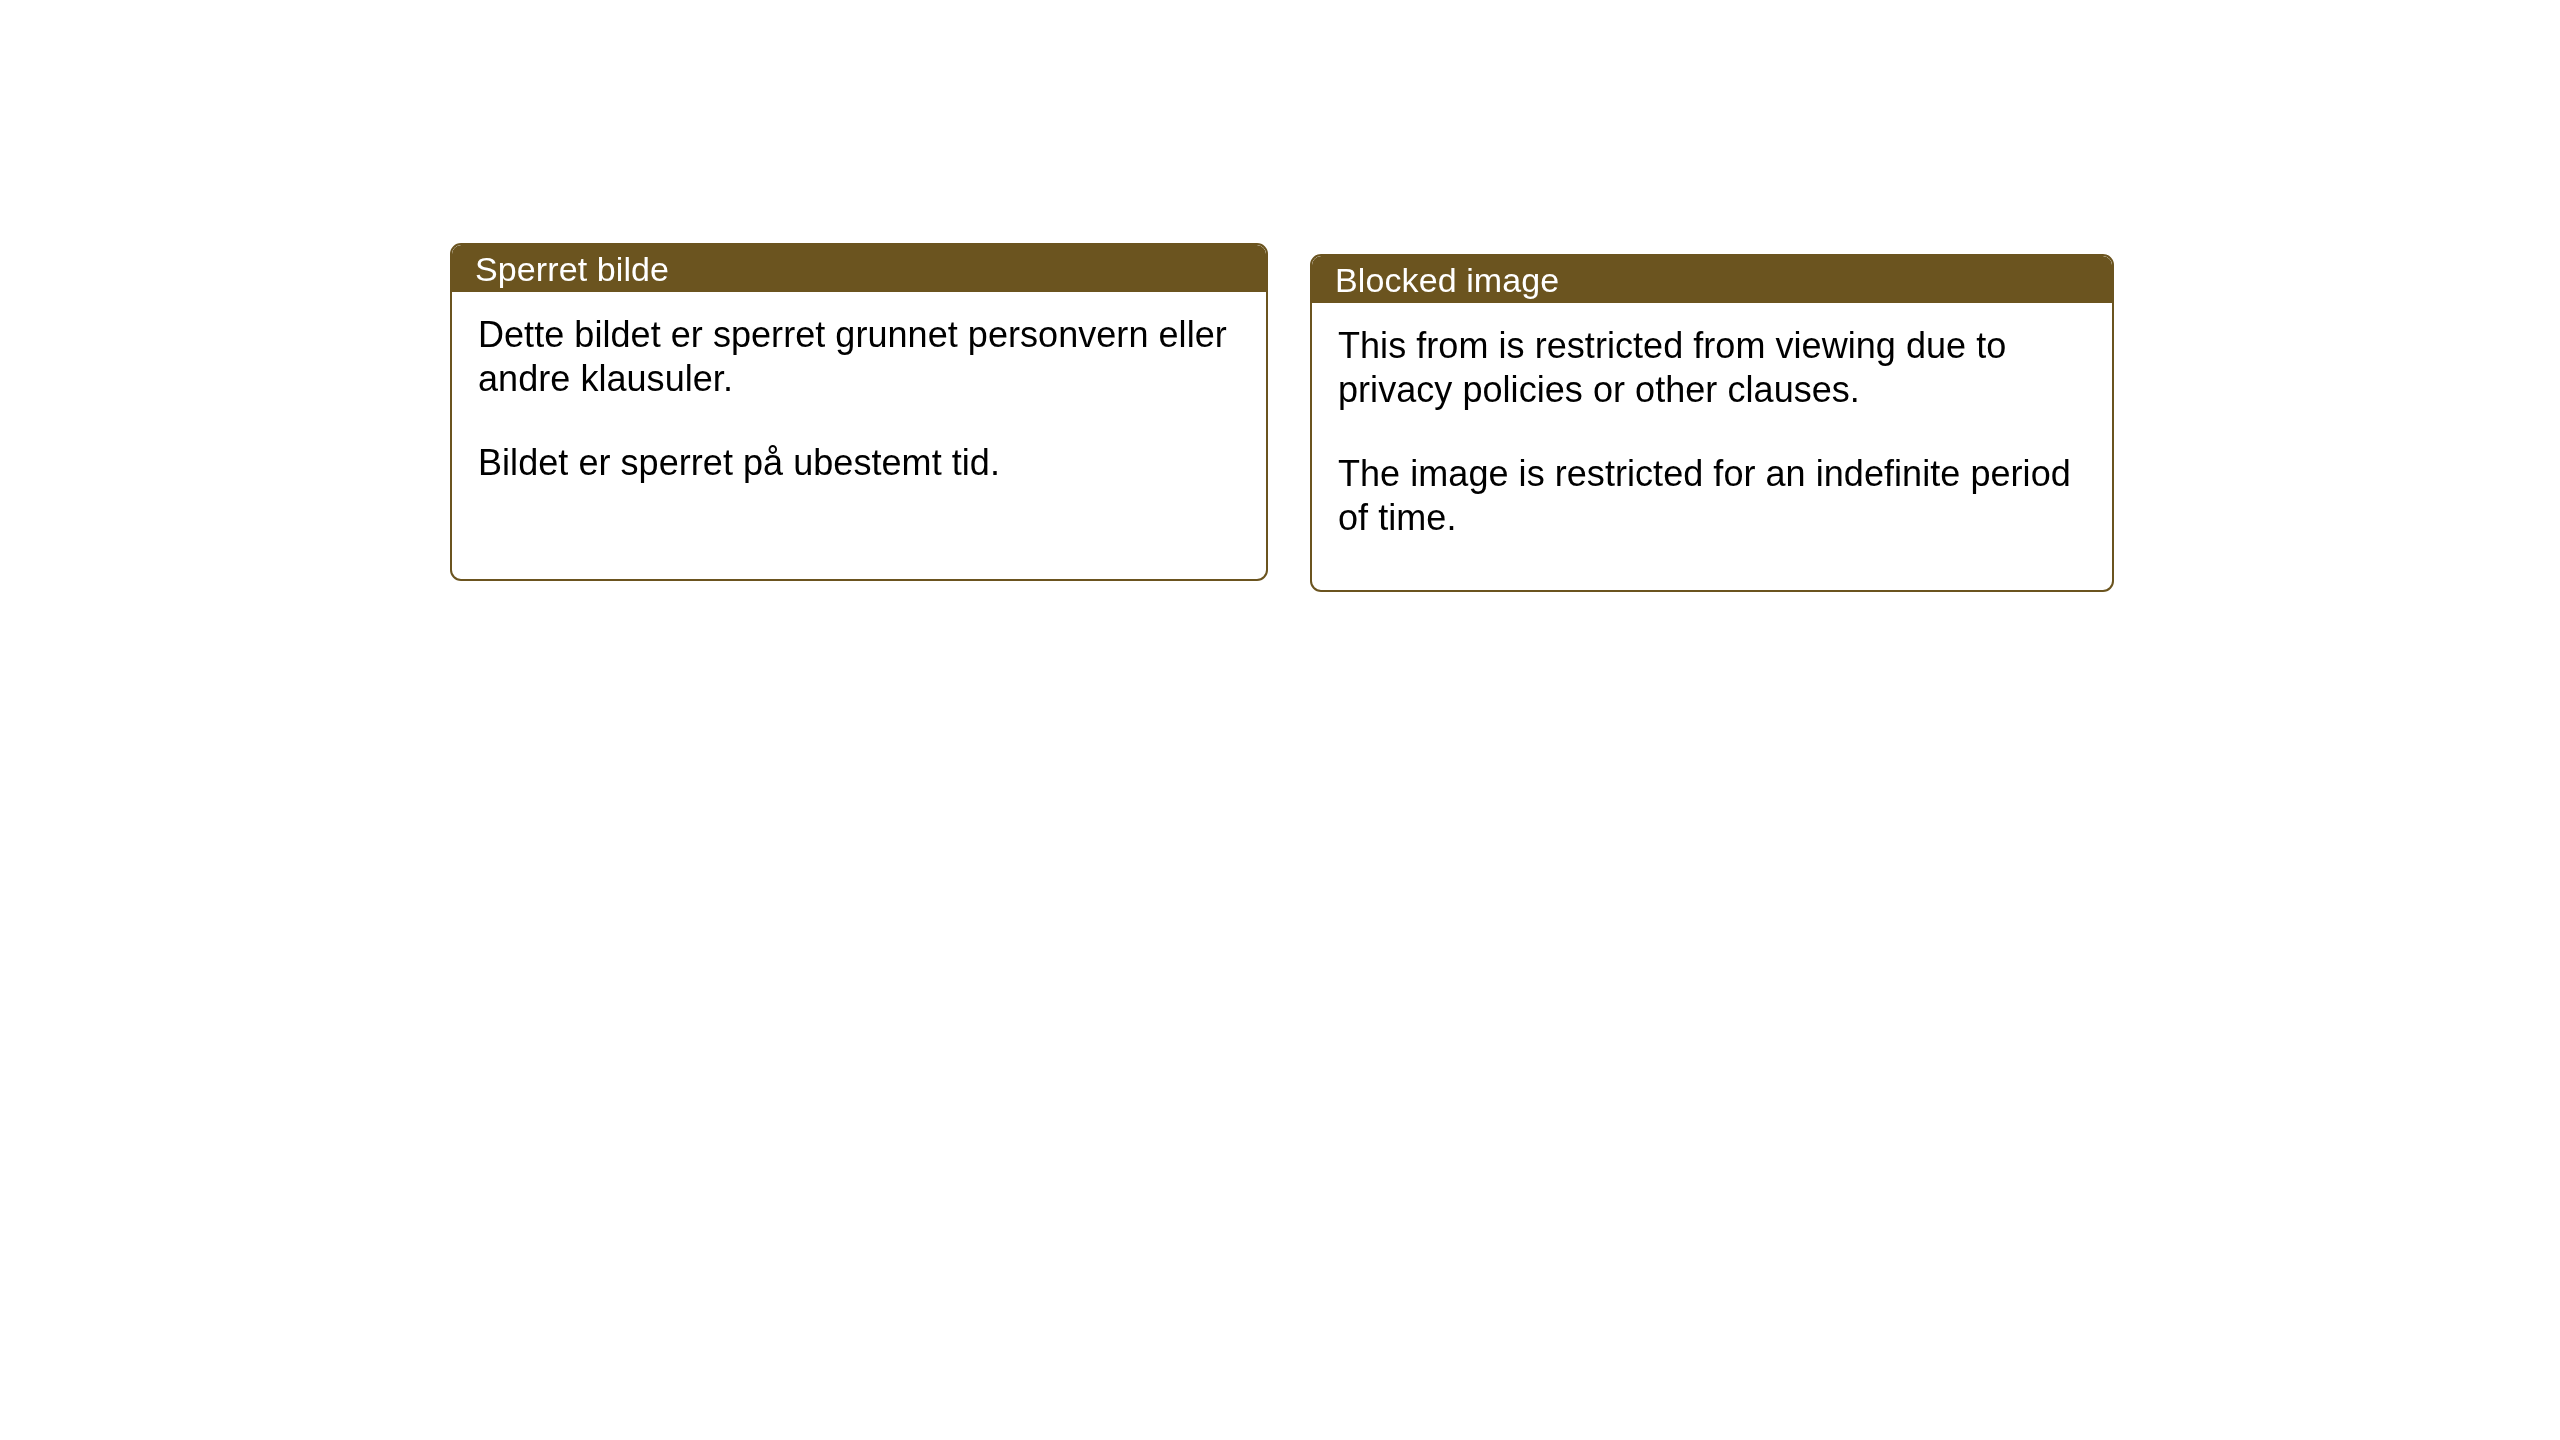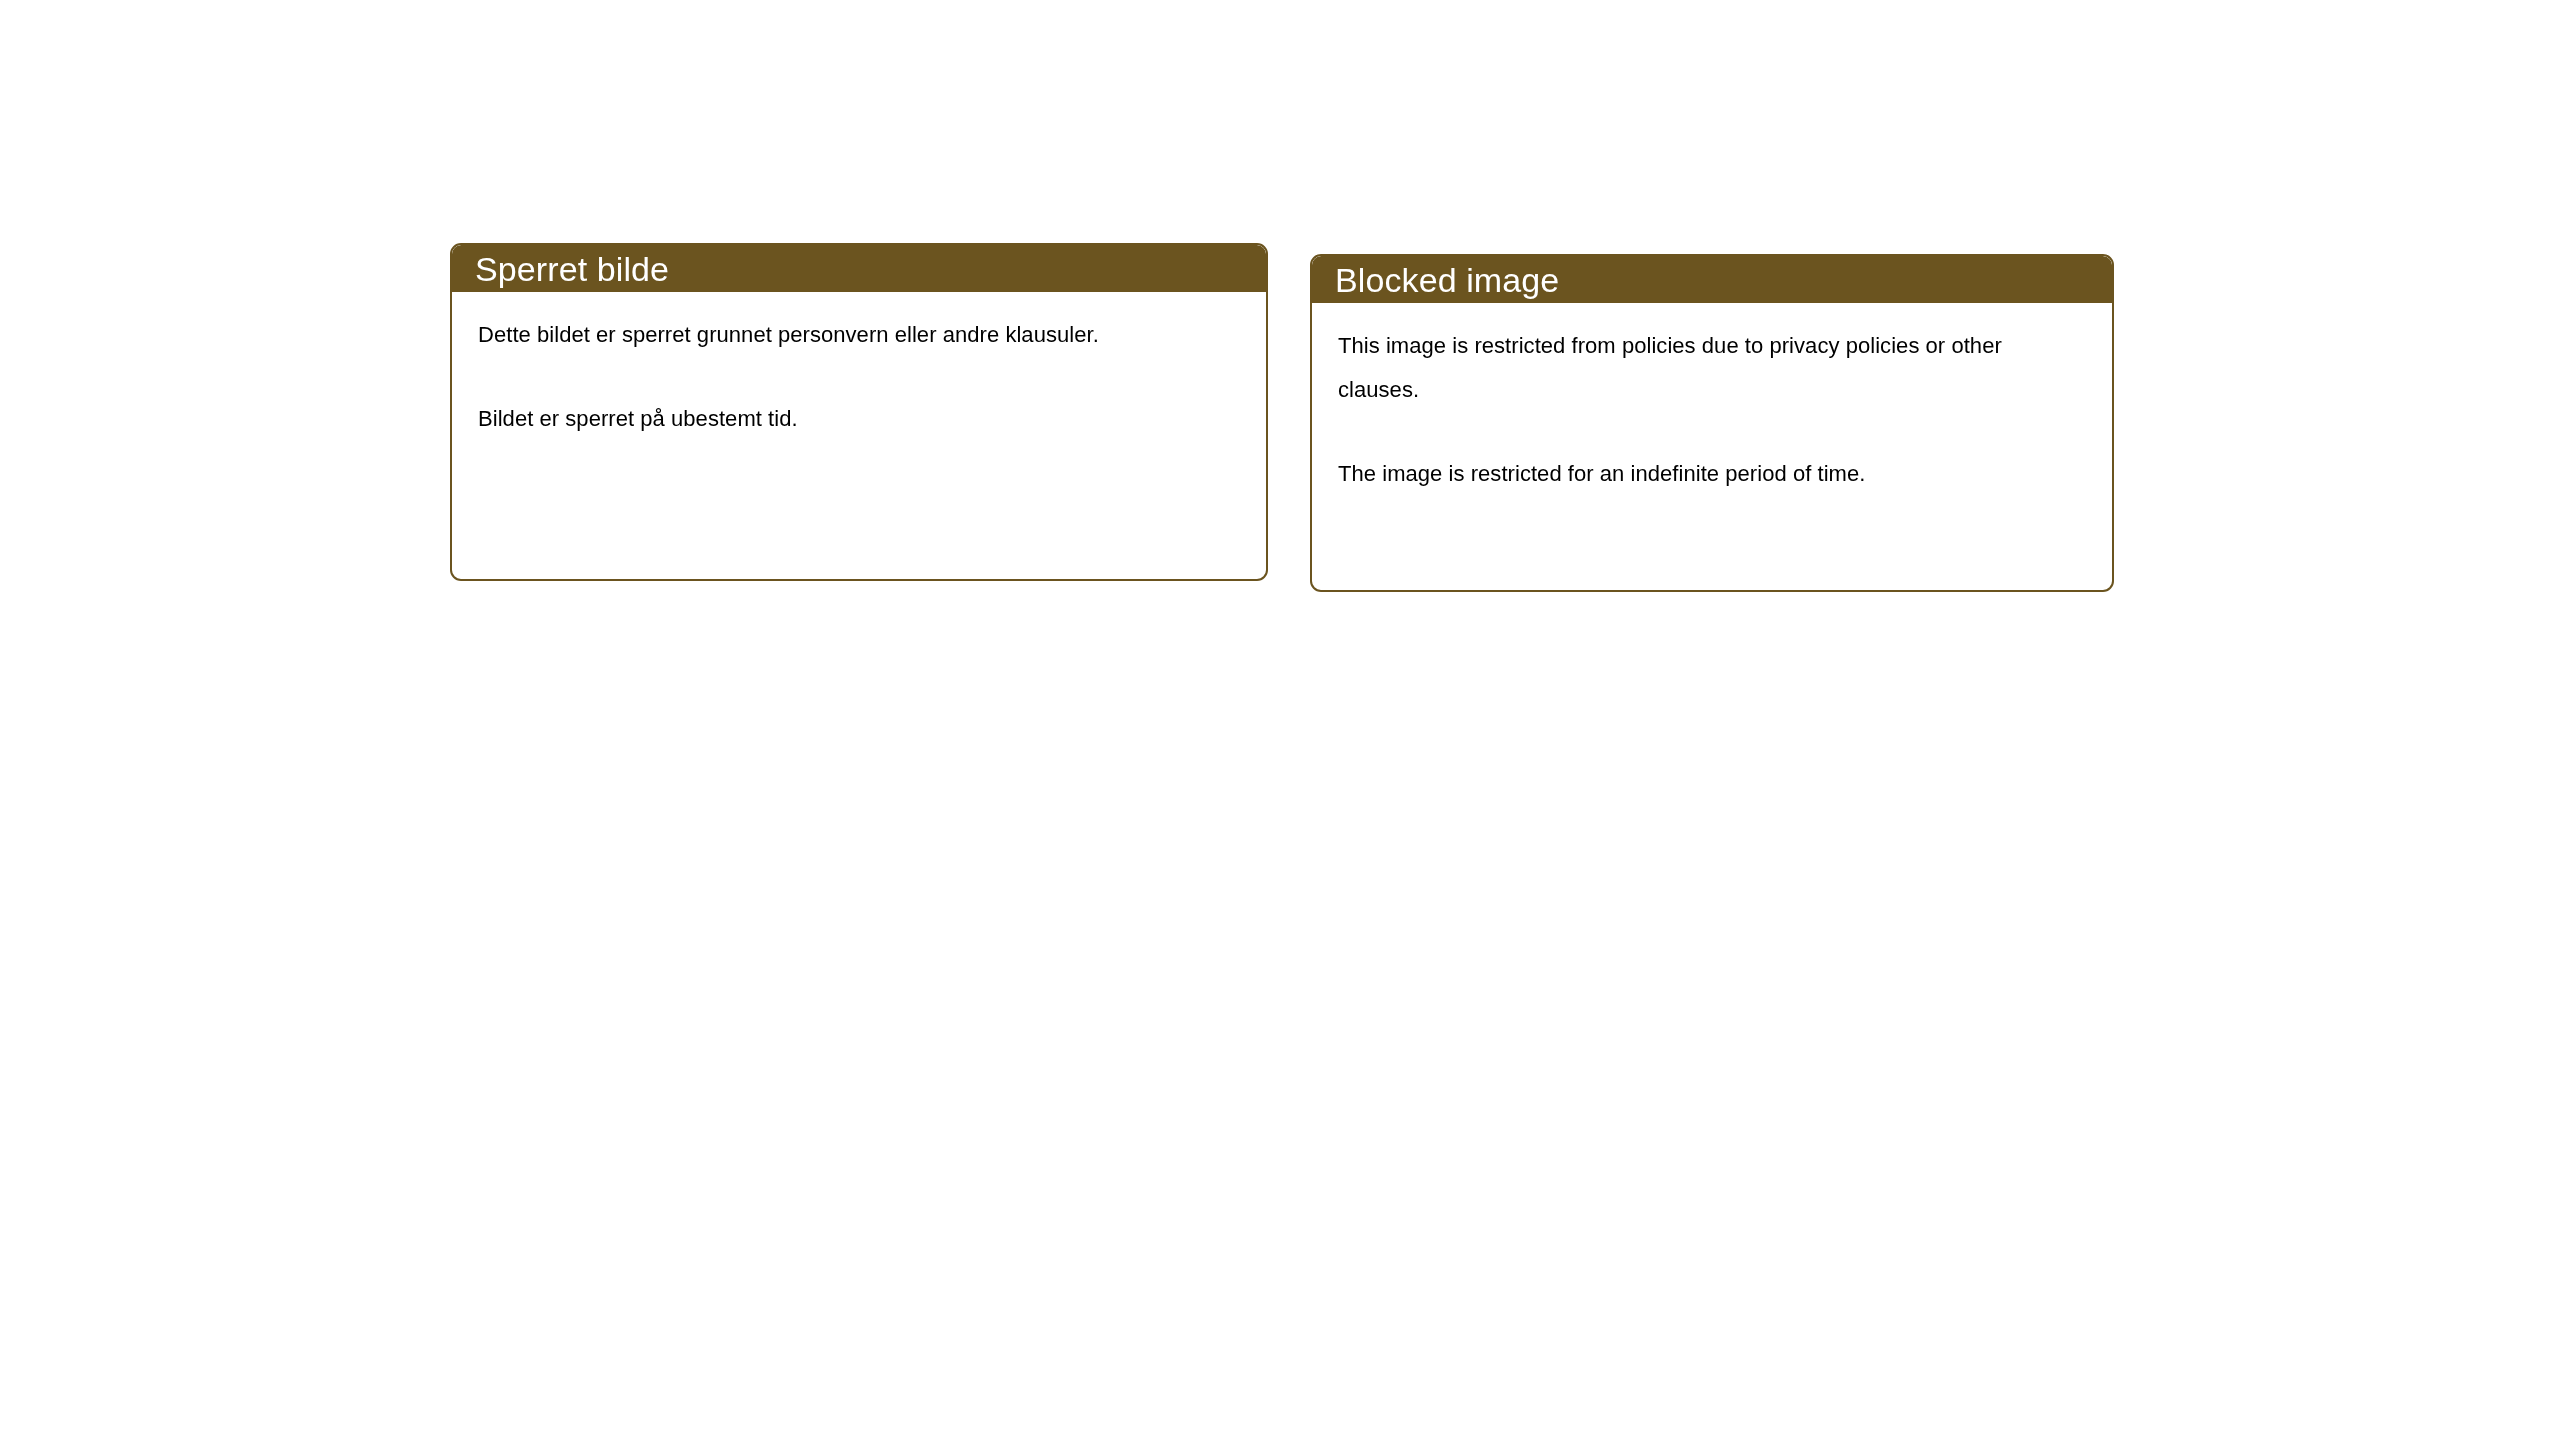--- a/index.html
+++ b/index.html
@@ -60,21 +60,21 @@
     letter-spacing: 0.1px;
     white-space: nowrap;
   }
   .card-body {
     box-sizing: border-box;
     padding: 21px 24px 0 26px;
     background: #ffffff;
   }
   .card-paragraph {
     color: #000000;
-    font-size: 22px;
+    font-size: 36px;
     line-height: 44px;
     margin: 0;
     letter-spacing: 0.05px;
   }
   .card-paragraph + .card-paragraph {
     margin-top: 40px;
   }
 </style>
 </head>
 <body>
@@ -89,18 +89,18 @@
       <p class="card-paragraph">Dette bildet er sperret grunnet personvern eller andre klausuler.</p>
       <p class="card-paragraph">Bildet er sperret på ubestemt tid.</p>
     </div>
   </div>
 
   <div class="notice-card" id="card-en">
     <div class="card-header">
       <div class="card-title">Blocked image</div>
     </div>
     <div class="card-body">
-      <p class="card-paragraph">This image is restricted from policies due to privacy policies or other clauses.</p>
+      <p class="card-paragraph">This from is restricted from viewing due to privacy policies or other clauses.</p>
       <p class="card-paragraph">The image is restricted for an indefinite period of time.</p>
     </div>
   </div>
 
 </div>
 
 </body></html>

